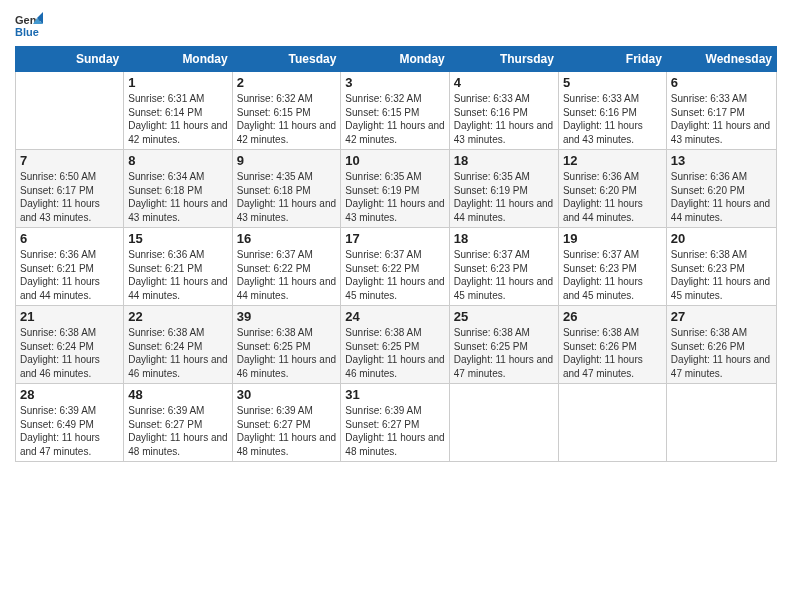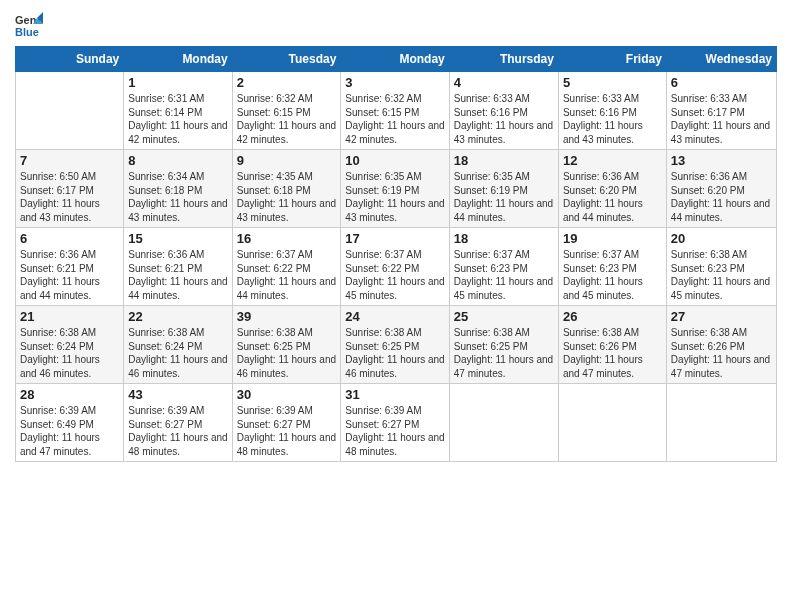--- a/index.html
+++ b/index.html
@@ -333,21 +333,21 @@
         </tr>
         <tr>
           <td>
             <span class="day-num">28</span>
             <div class="day-info">Sunrise: 6:39 AM
 Sunset: 6:49 PM
 Daylight: 11 hours
 and 47 minutes.</div>
           </td>
           <td>
-            <span class="day-num">43</span>
+            <span class="day-num">48</span>
             <div class="day-info">Sunrise: 6:39 AM
 Sunset: 6:27 PM
 Daylight: 11 hours
 and 48 minutes.</div>
           </td>
           <td>
             <span class="day-num">30</span>
             <div class="day-info">Sunrise: 6:39 AM
 Sunset: 6:27 PM
 Daylight: 11 hours

